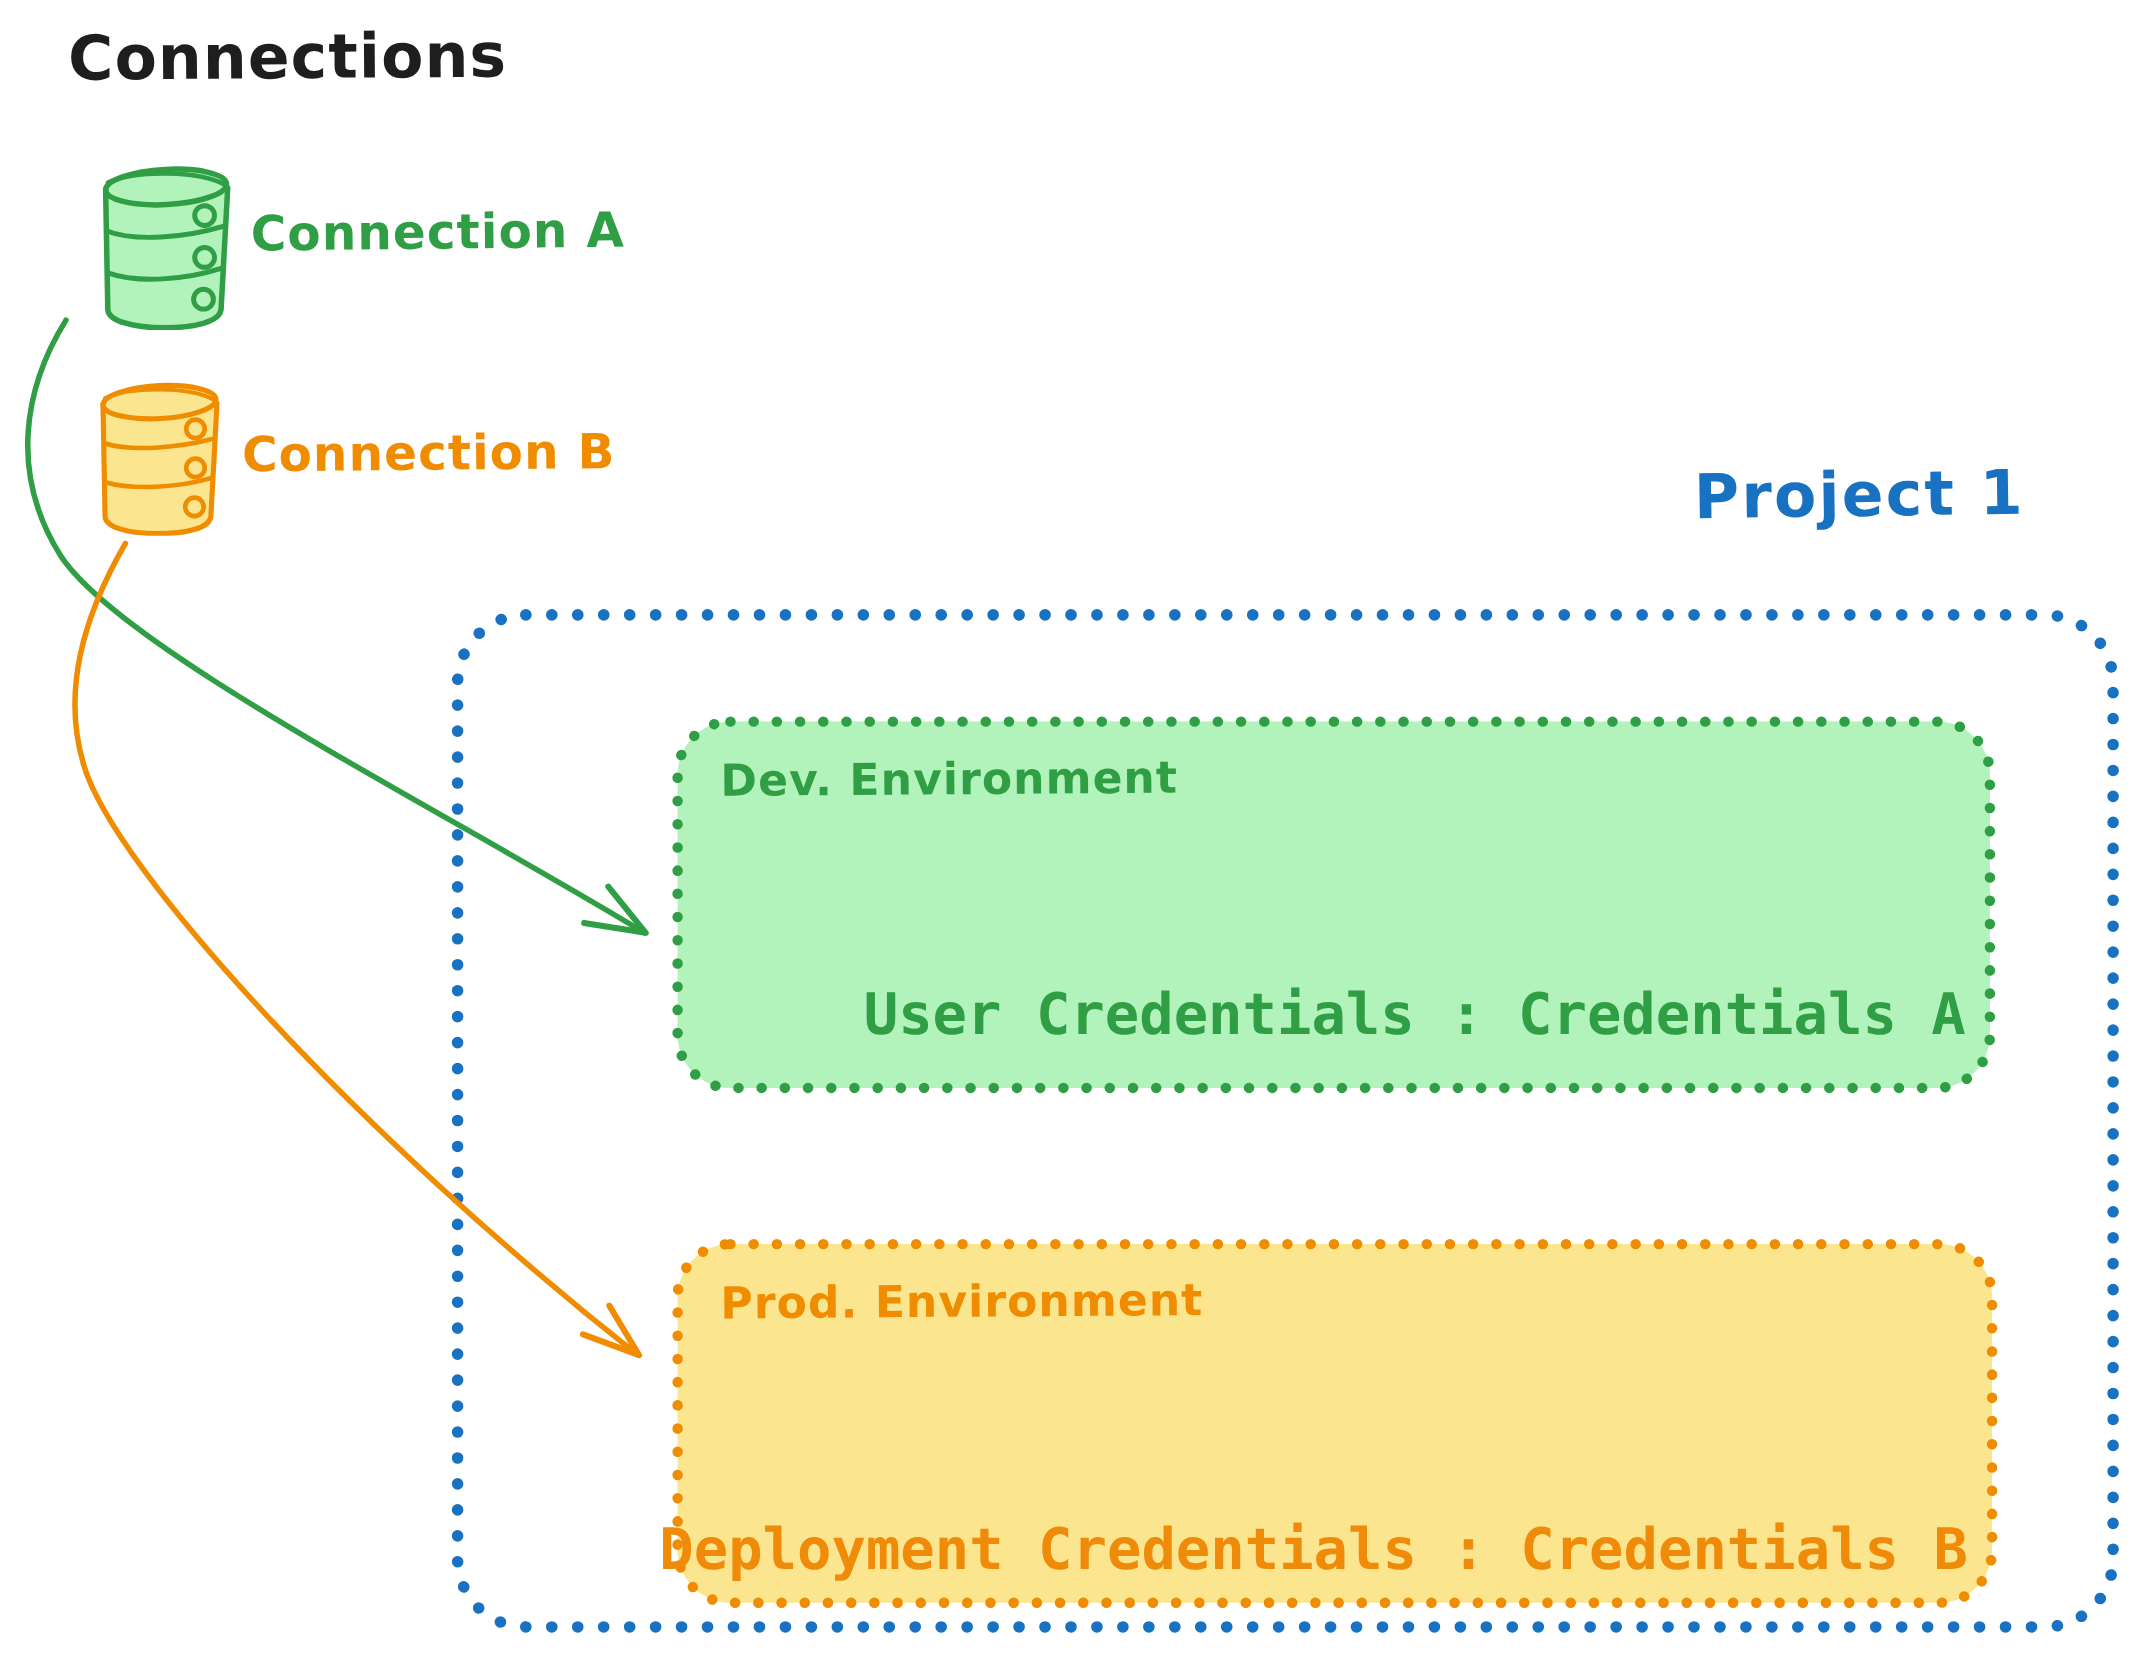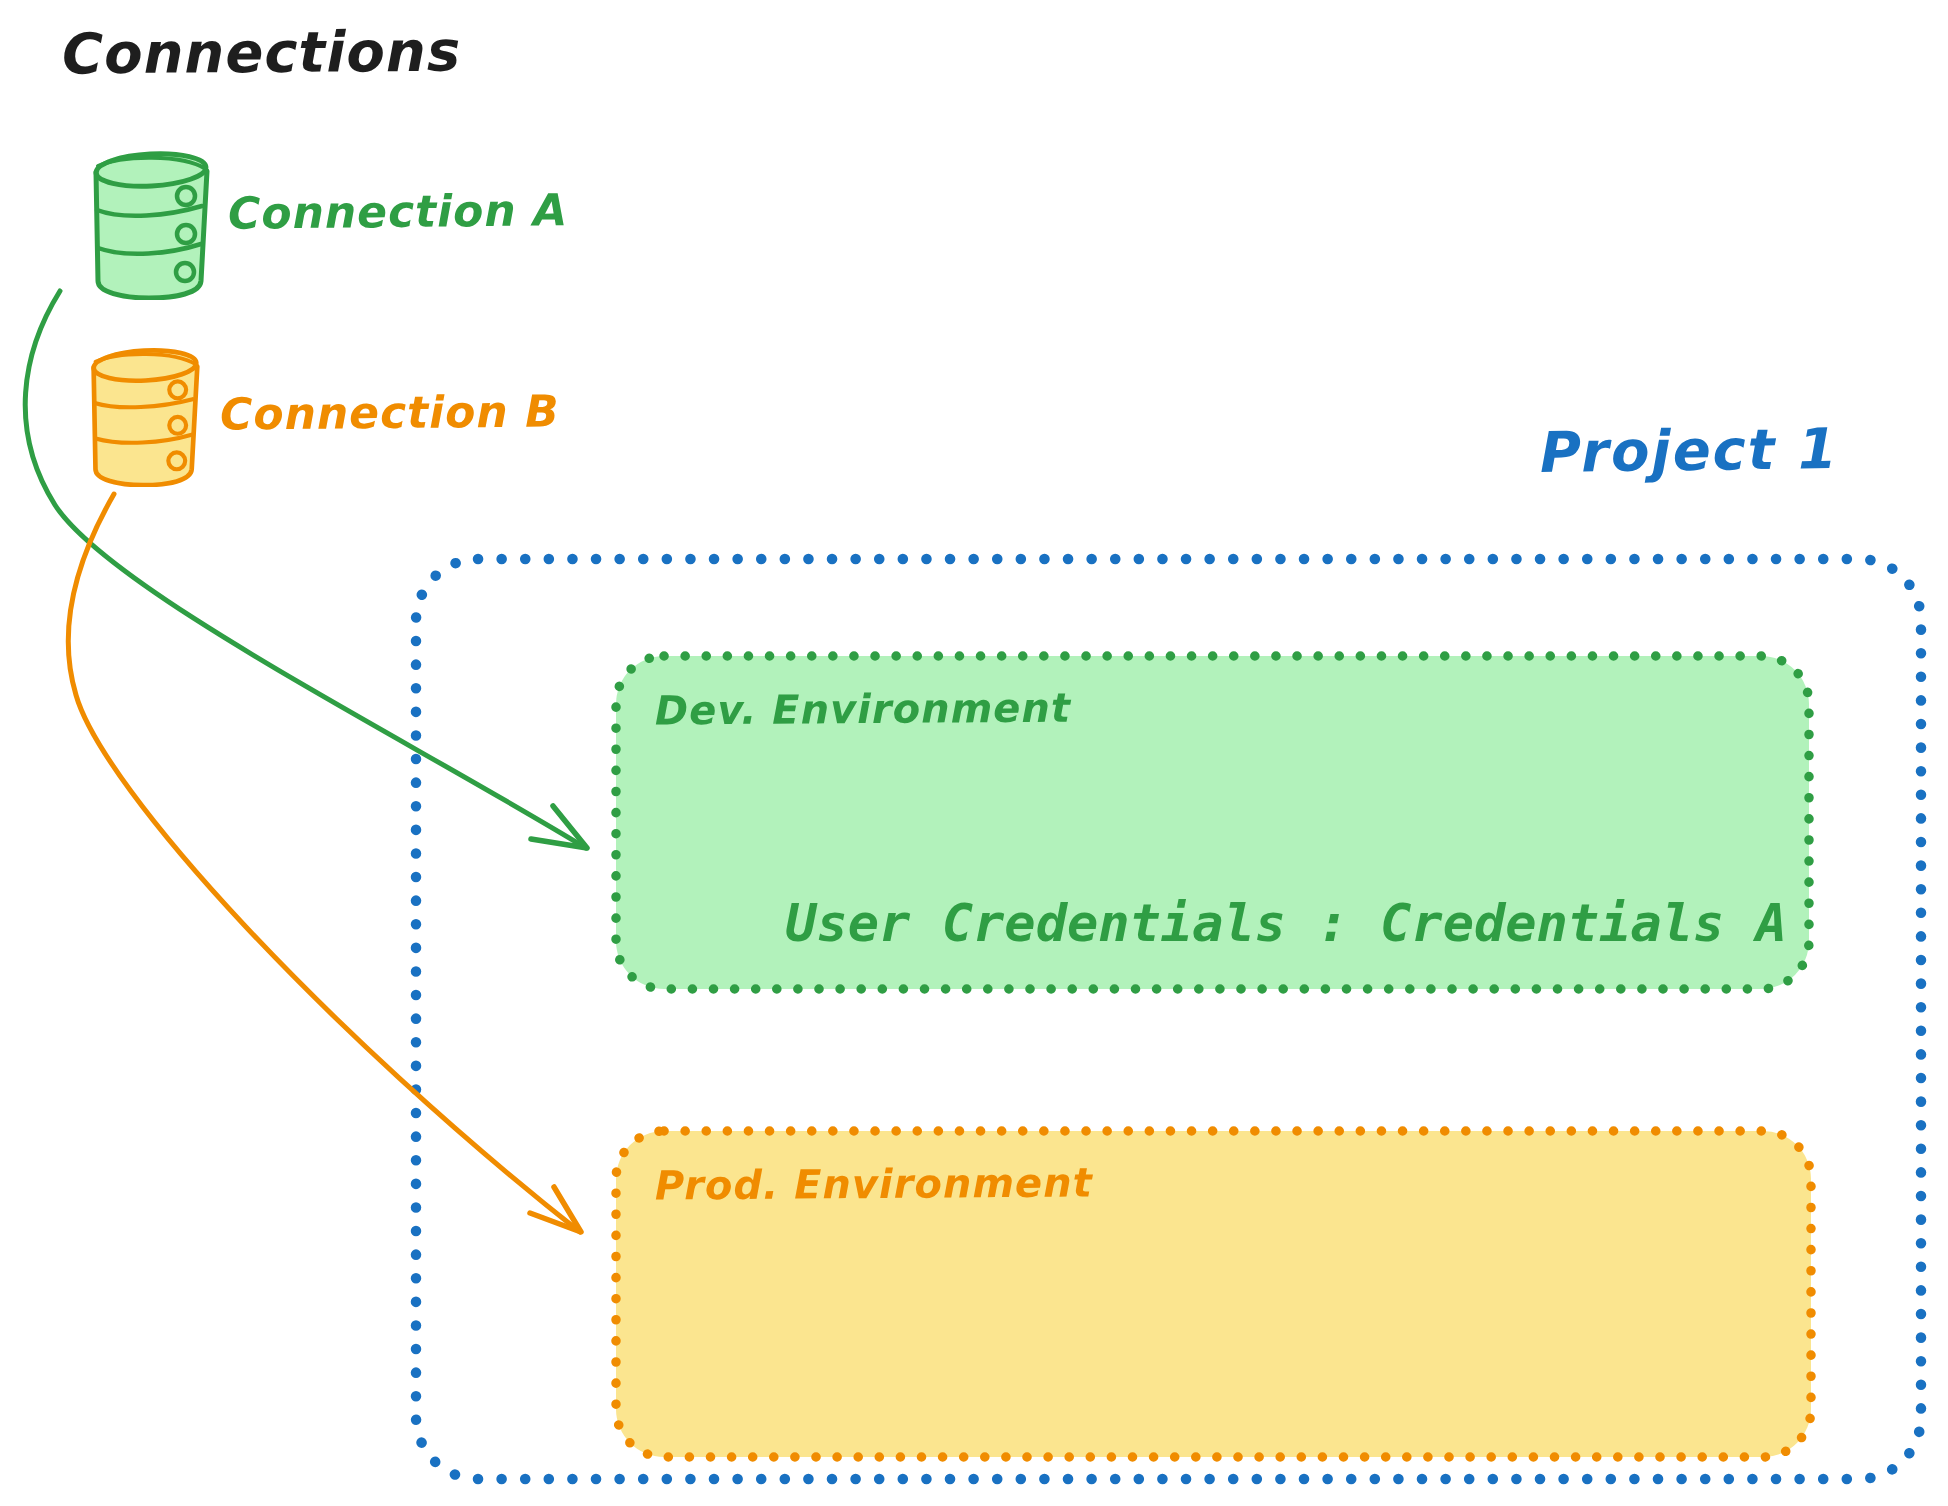--- a/index.html
+++ b/index.html
@@ -2,21 +2,20 @@
 <html><head>
 <meta charset="utf-8">
 <style>
   html,body{margin:0;padding:0;background:#ffffff;}
   .canvas{
     position:relative;
     width:1948px;height:1506px;
     background:#ffffff;
     overflow:hidden;
     font-family:"DejaVu Sans", sans-serif;
-    font-style:italic;
   }
   .hand{font-family:"DejaVu Sans", sans-serif;font-weight:bold;}
   .mono{font-family:"DejaVu Sans Mono", monospace;font-weight:bold;}
 
   .diagram-title{
     position:absolute;left:62px;top:20px;
     font-size:56px;color:#1e1e1e;letter-spacing:1px;
     transform:rotate(-0.4deg);
   }
   .conn-item{position:absolute;}
@@ -110,20 +109,21 @@
     </svg>
     <div class="env-title hand">Dev. Environment</div>
     <div class="env-cred mono">User Credentials : Credentials A</div>
   </div>
 
   <div class="env-box env-prod">
     <svg class="box-svg" width="1207" height="338" viewBox="0 0 1207 338">
       <rect x="6" y="6" width="1195" height="326" rx="48" ry="48" fill="#fbe58f" stroke="#f08c00" stroke-width="9.5" stroke-linecap="round" stroke-dasharray="0.1 21"></rect>
     </svg>
     <div class="env-title hand">Prod. Environment</div>
+    <div class="env-cred mono">Deployment Credentials : Credentials B</div>
   </div>
 
   <svg class="arrows-layer" width="1948" height="1506" viewBox="0 0 1948 1506">
     <g>
       <path d="M 60 291 C 22 352, 8 430, 55 505 C 110 590, 400 735, 586 848" fill="none" stroke="#2f9e44" stroke-width="5" stroke-linecap="round"></path>
       <path d="M 553 806 L 587 848 L 531 839" fill="none" stroke="#2f9e44" stroke-width="5.5" stroke-linecap="round" stroke-linejoin="round"></path>
     </g>
     <g>
       <path d="M 114 494 C 76 560, 56 628, 76 695 C 103 790, 330 1035, 580 1232" fill="none" stroke="#f08c00" stroke-width="5" stroke-linecap="round"></path>
       <path d="M 554 1187 L 581 1232 L 530 1213" fill="none" stroke="#f08c00" stroke-width="5.5" stroke-linecap="round" stroke-linejoin="round"></path>

